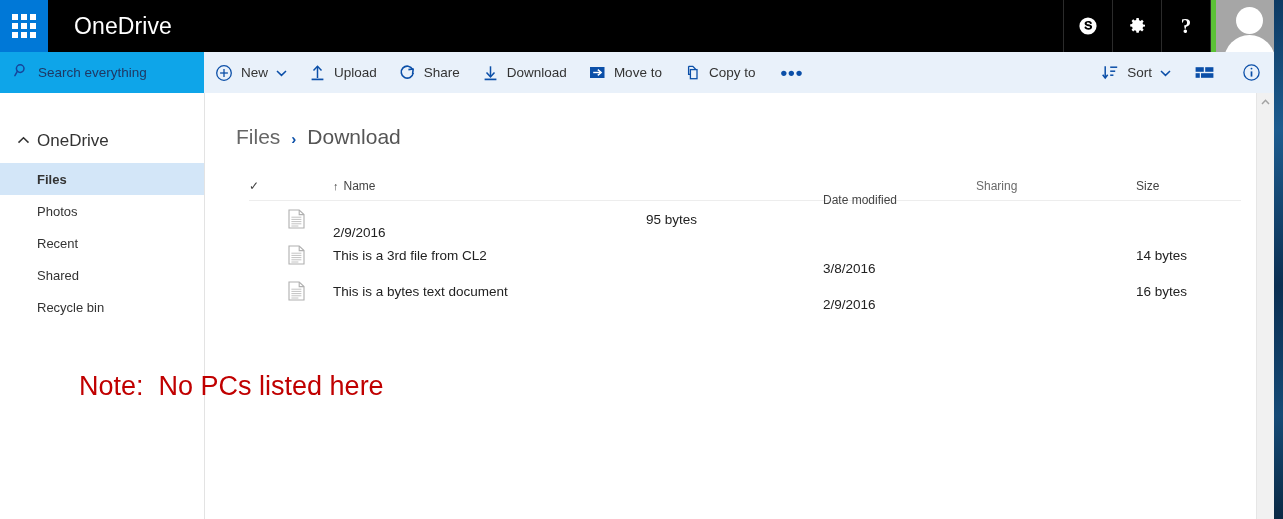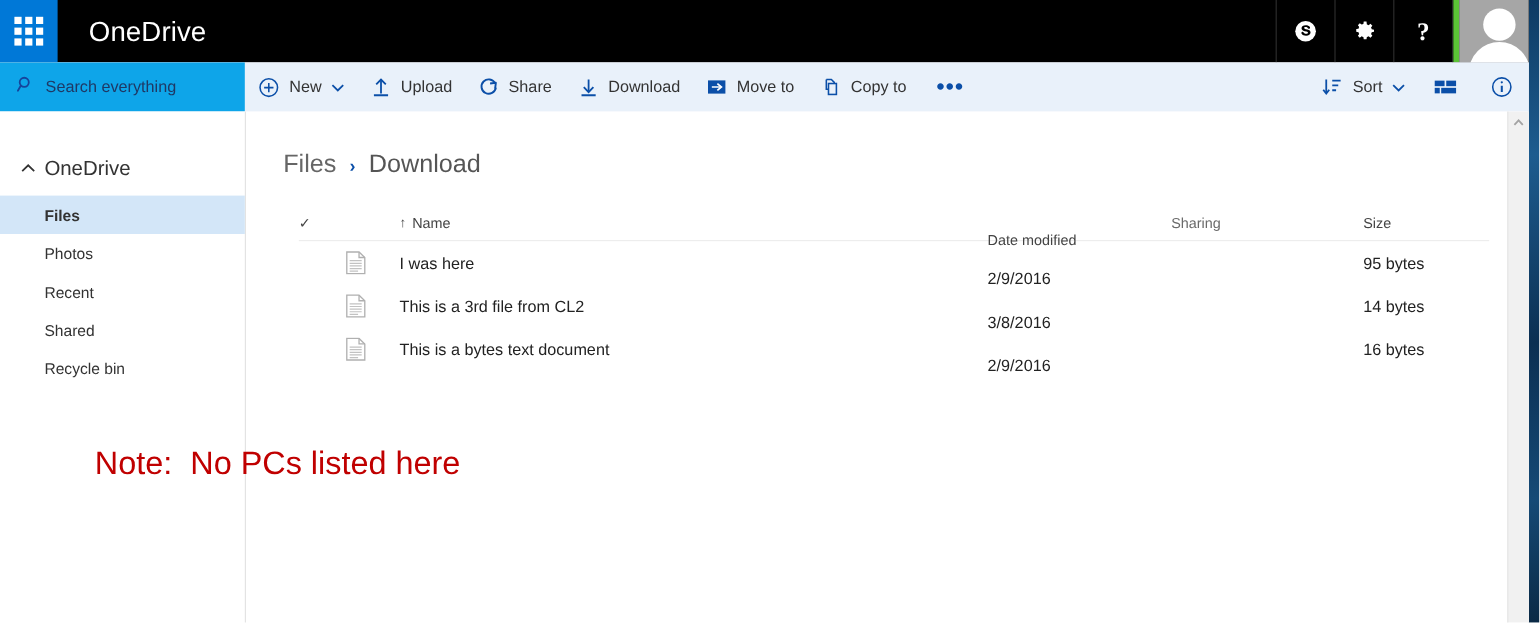--- a/index.html
+++ b/index.html
@@ -644,23 +644,20 @@
                 <path d="M11.2 1v4.6H16" fill="none" stroke="#b0b0b0" stroke-width="1.1"></path>
                 <g stroke="#c2c2c2" stroke-width="1">
                   <line x1="3.4" y1="8.2" x2="13.4" y2="8.2"></line>
                   <line x1="3.4" y1="10.4" x2="13.4" y2="10.4"></line>
                   <line x1="3.4" y1="12.6" x2="13.4" y2="12.6"></line>
                   <line x1="3.4" y1="14.8" x2="13.4" y2="14.8"></line>
                   <line x1="3.4" y1="17.0" x2="10.4" y2="17.0"></line>
                 </g>
               </svg>
             </span>
-          </div>
-          <div class="col-name">
-            <span class="fname">I was here</span>
           </div>
           <div class="col-date">2/9/2016</div>
           <div class="col-sharing"></div>
           <div class="col-size">95 bytes</div>
         </div>
 
         <div class="trow">
           <div class="col-check"></div>
           <div class="col-icon">
             <span>

